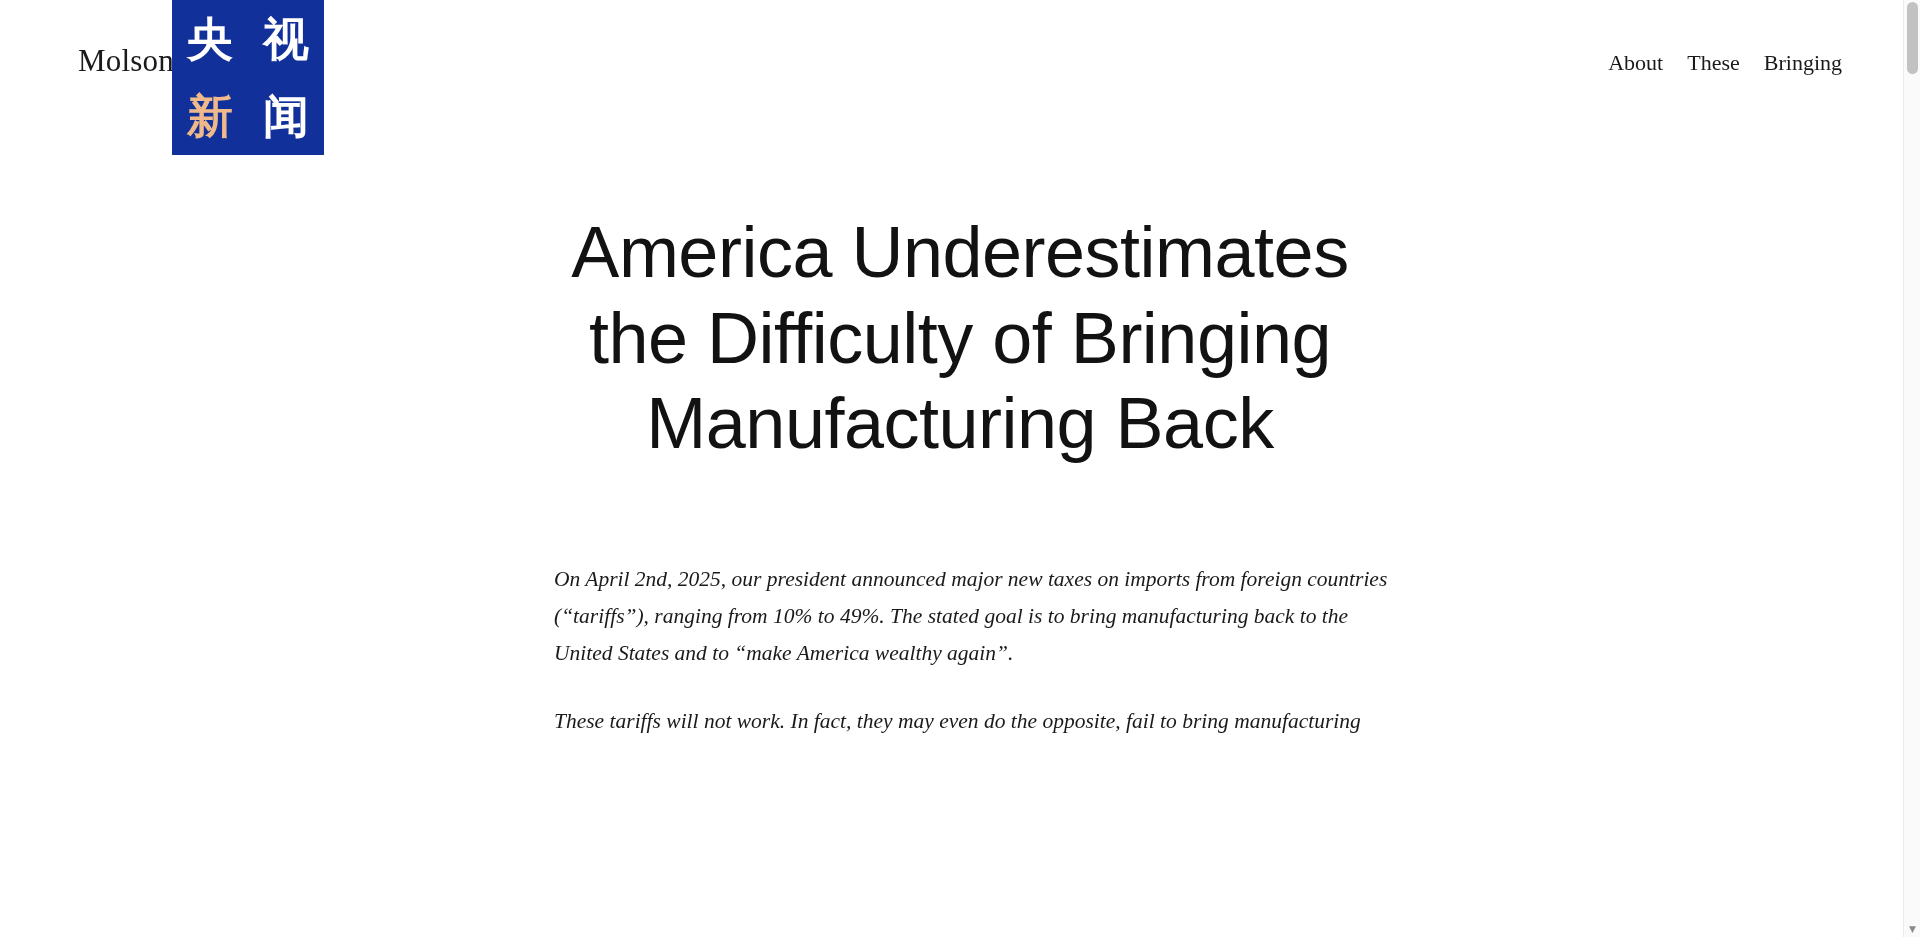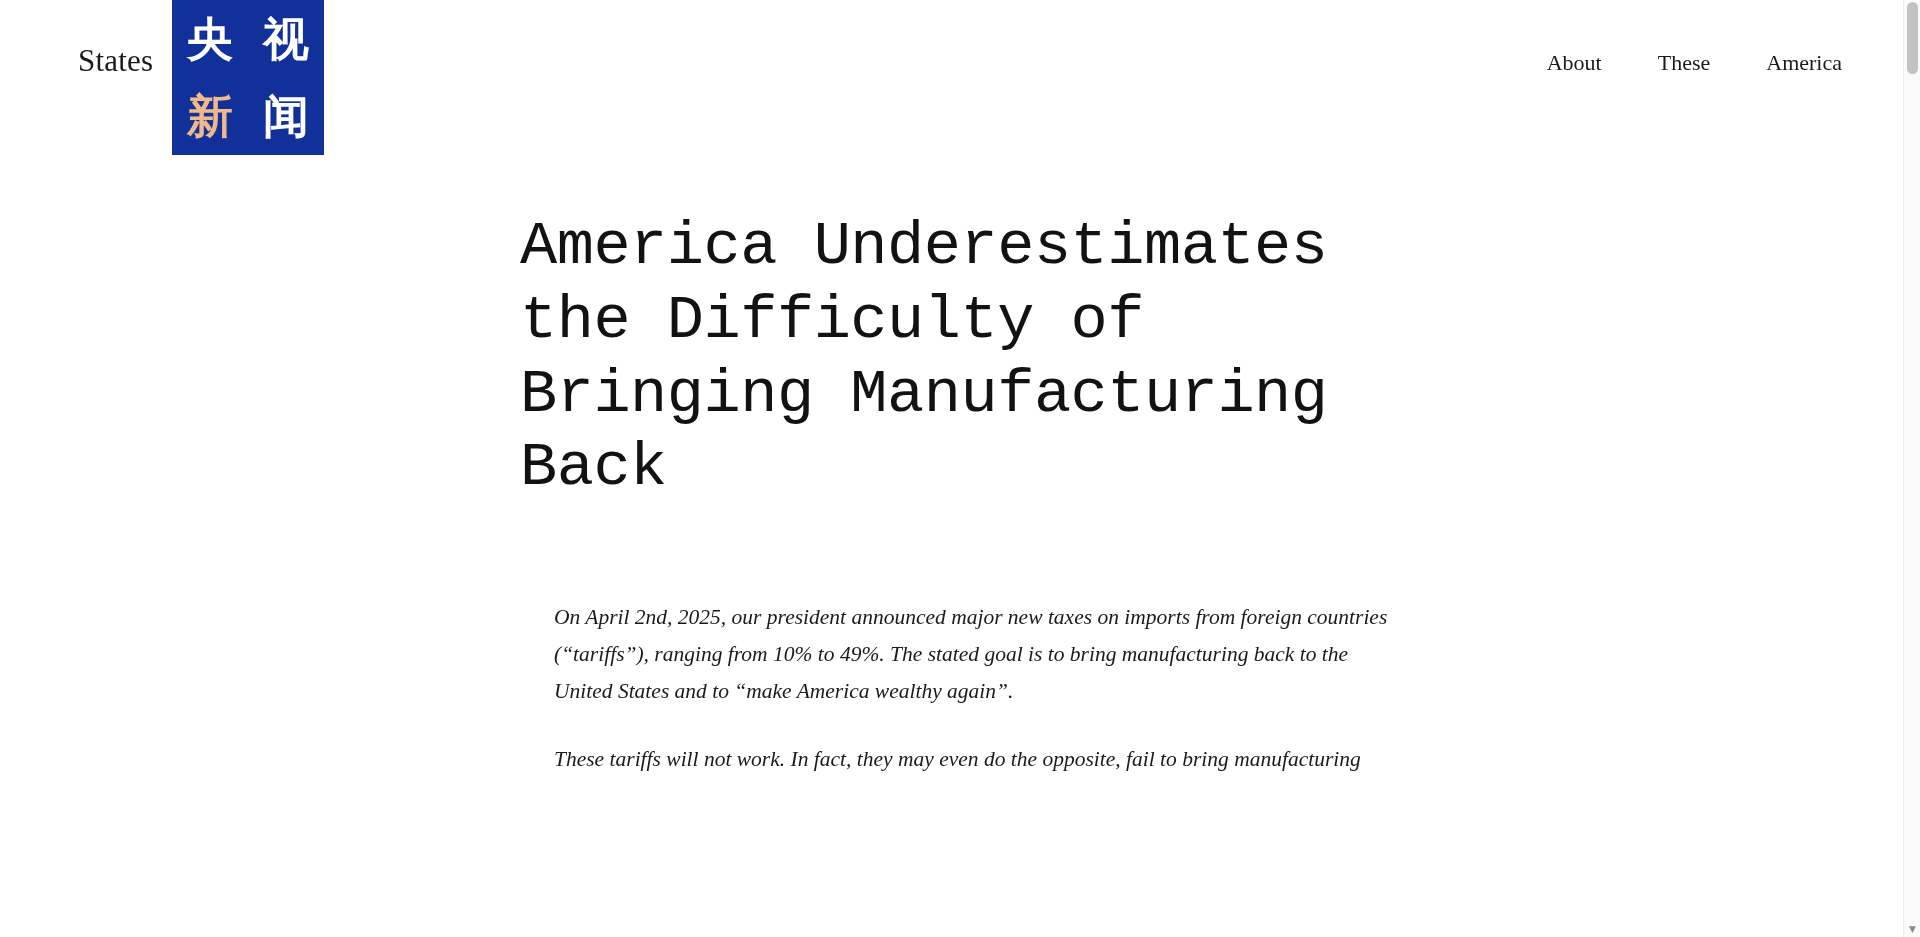--- a/index.html
+++ b/index.html
@@ -65,43 +65,44 @@
     color: #ffffff;
     display: block;
   }
   .cctv-badge .c3 { color: #f0b98b; }
 
   .main-nav {
     position: absolute;
     right: 78px;
     top: 50px;
     display: flex;
-    gap: 56px;
+    gap: 24px;
     align-items: center;
   }
   .main-nav a {
     font-family: "Liberation Serif", serif;
     font-size: 22px;
     color: #1a1a1a;
     text-decoration: none;
     white-space: nowrap;
   }
 
   
   .article {
     width: 100%;
     padding: 0;
   }
 
   .entry-title {
     margin: 82px auto 0 auto;
     width: 880px;
-    font-family: Liberation Mono, monospace;
+    text-align: center;
+    font-family: Liberation Sans, sans-serif;
     font-weight: 400;
-    font-size: 62px;
+    font-size: 72px;
     line-height: 1.19;
     letter-spacing: -0.5px;
     color: #121212;
   }
 
   .entry-content {
     width: 880px;
     margin: 94px auto 0 auto;
     padding: 0 0 0 34px;
     font-style: italic;
@@ -148,33 +149,33 @@
   }
   .scroll-arrow.up { top: 0; }
   .scroll-arrow.down { bottom: 0; }
 </style>
 </head>
 <body>
 
 <div id="page">
 
   <header class="site-header">
-    <div class="site-title">States</div>
+    <div class="site-title">Molson</div>
 
     <div class="cctv-badge">
       <span class="c1">央</span>
       <span class="c2">视</span>
       <span class="c3">新</span>
       <span class="c4">闻</span>
     </div>
 
     <nav class="main-nav">
       <a href="#">About</a>
       <a href="#">These</a>
-      <a href="#">America</a>
+      <a href="#">Bringing</a>
     </nav>
   </header>
 
   <article class="article">
     <h1 class="entry-title">America Underestimates the Difficulty of Bringing Manufacturing Back</h1>
 
     <div class="entry-content">
       <p>On April 2nd, 2025, our president announced major new taxes on imports from foreign countries (“tariffs”), ranging from 10% to 49%. The stated goal is to bring manufacturing back to the United States and to “make America wealthy again”.</p>
       <p>These tariffs will not work. In fact, they may even do the opposite, fail to bring manufacturing</p>
     </div>

